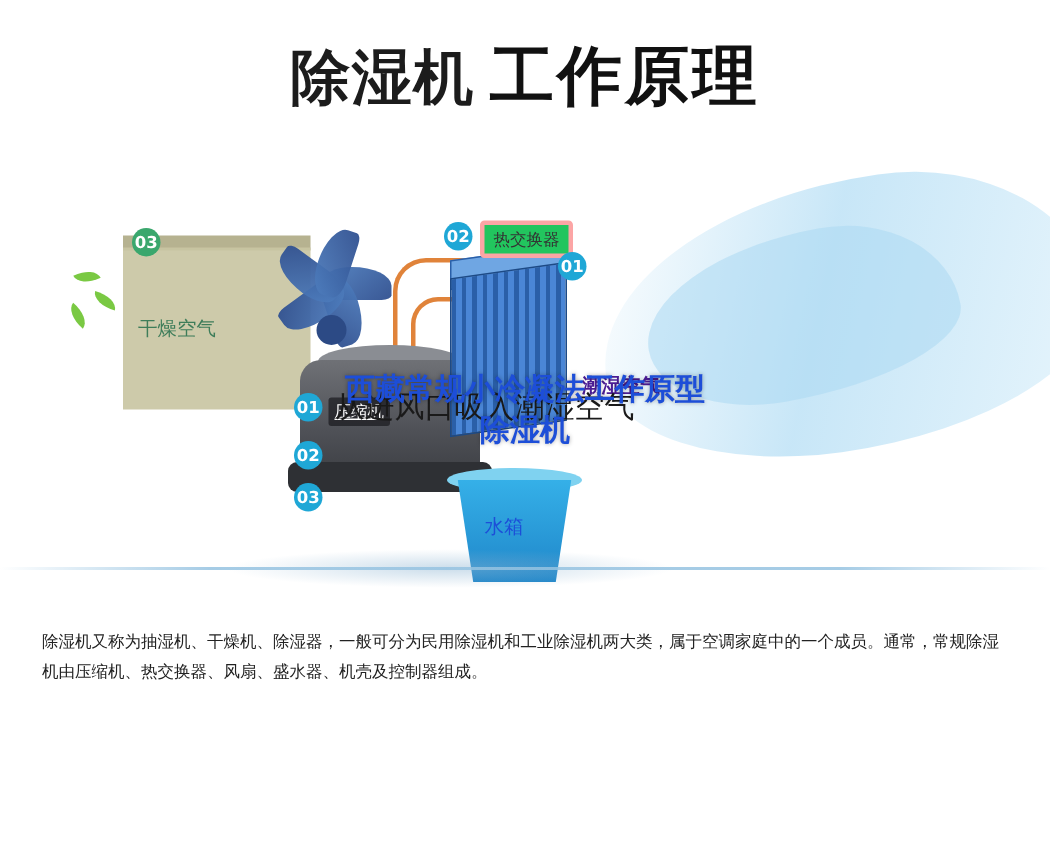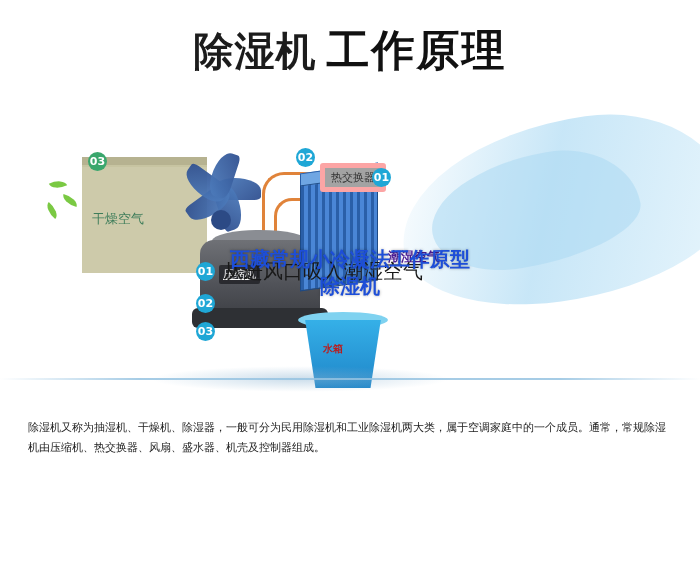--- a/index.html
+++ b/index.html
@@ -271,38 +271,37 @@
     top: 202px;
     width: 90px;
     height: 16px;
     background: #7fd2f0;
     border-radius: 50%;
   }
   .tank-label {
     position: absolute;
     left: 323px;
     top: 232px;
-    color: #b91c1c;
-    font-family: "DejaVu Sans", sans-serif;
-    font-size: 10px;
-    font-weight: bold;
+    color: #1d4ed8;
+    font-family: "DejaVu Sans", sans-serif;
+    font-size: 13px;
+    font-weight: normal;
   }
 
   
   .tag {
     position: absolute;
-    background: #a3a3a3;
-    border: 5px solid #fca5a5;
+    background: #22c55e;
+    border: 3px solid #fca5a5;
     border-radius: 3px;
     padding: 2px 6px;
     font-family: "DejaVu Sans", sans-serif;
     font-size: 11px;
     color: #333;
     white-space: nowrap;
-    margin-top: 16px;
   }
   .wet-label {
     position: absolute;
     left: 388px;
     top: 138px;
     font-family: "DejaVu Sans", sans-serif;
     font-size: 13px;
     color: #4c1d95;
     font-weight: bold;
   }

